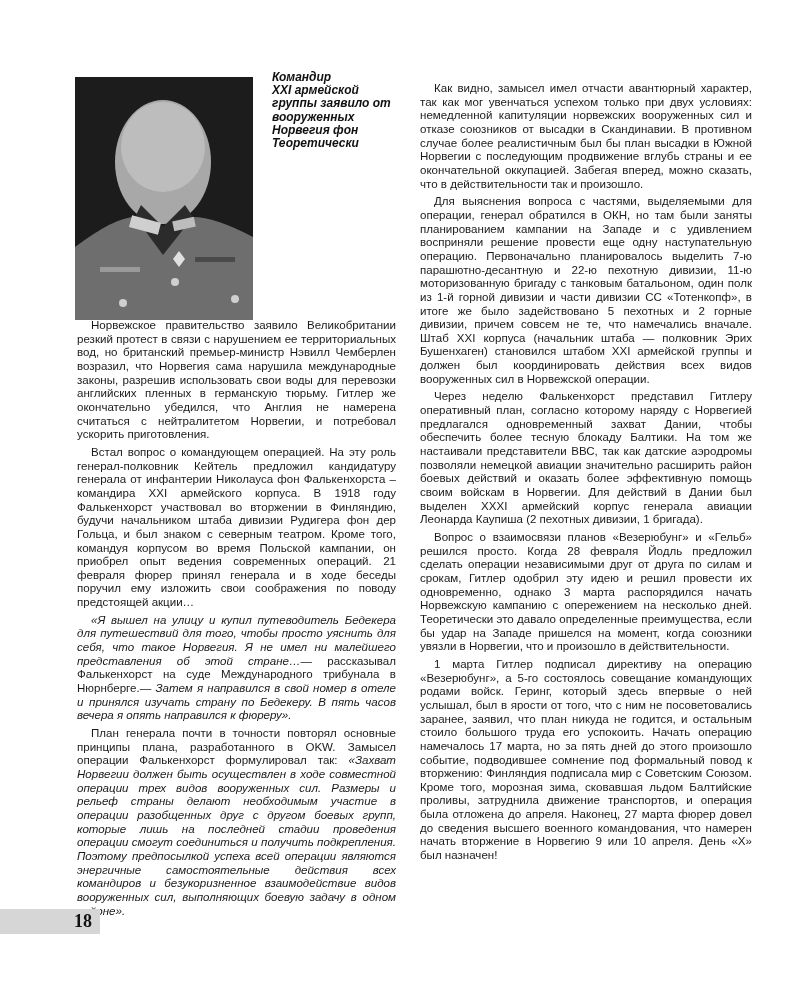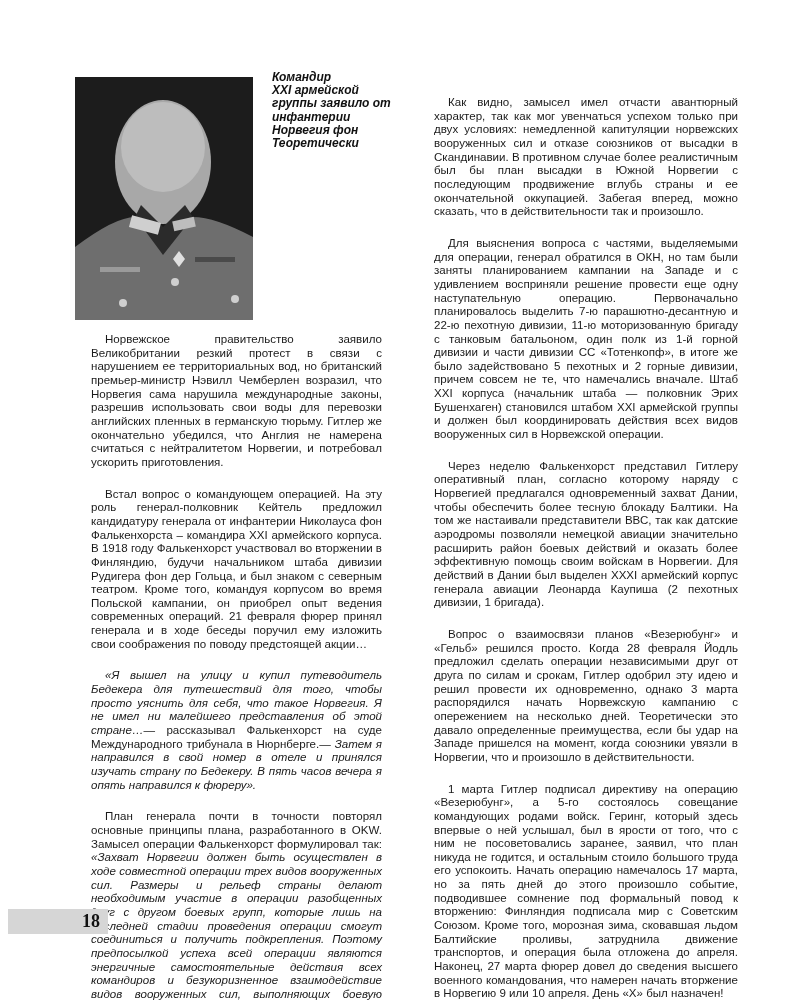--- a/index.html
+++ b/index.html
@@ -7,25 +7,25 @@
          font-family:"Liberation Sans", sans-serif; color:#1a1a1a; }
   .photo { position:absolute; left:75px; top:77px; width:178px; height:243px;
            background:radial-gradient(ellipse 55% 45% at 48% 38%, #cfcfcf 0%, #9a9a9a 35%, #3a3a3a 70%, #151515 100%);
            overflow:hidden; }
   .photo svg { display:block; width:100%; height:100%; }
   .caption { position:absolute; left:272px; top:71px; width:130px;
              font-family:"Liberation Sans", sans-serif; font-weight:bold; font-style:italic;
              font-size:12px; line-height:13.2px; color:#111; }
   .col { position:absolute; font-size:11.55px; line-height:13.65px; text-align:justify;
          hyphens:manual; }
-  .col p { margin:18px; text-indent:14px; }
+  .col p { margin:4px; text-indent:14px; }
   .col-left { left:73px; top:315px; width:327px; }
   .col-right { left:416px; top:78px; width:340px; }
   .it { font-style:italic; }
-  .pagebar { position:absolute; left:8px; top:909px; width:100px; height:25px; background:#d6d6d6; }
+  .pagebar { position:absolute; left:0; top:909px; width:100px; height:25px; background:#d6d6d6; }
   .pagenum { position:absolute; right:8px; top:2px; font-family:"Liberation Serif", serif;
              font-weight:bold; font-size:18px; color:#111; }
 </style>
 </head>
 <body>
 
 <div class="photo" title="Portrait photograph of General Nikolaus von Falkenhorst in uniform">
   <svg viewBox="0 0 178 243" preserveAspectRatio="none">
     <rect width="178" height="243" fill="#1c1c1c"></rect>
     <ellipse cx="88" cy="85" rx="48" ry="62" fill="#a8a8a8"></ellipse>
@@ -40,21 +40,21 @@
     <circle cx="100" cy="205" r="4" fill="#cfcfcf"></circle>
     <circle cx="48" cy="226" r="4" fill="#cfcfcf"></circle>
     <circle cx="160" cy="222" r="4" fill="#cfcfcf"></circle>
   </svg>
 </div>
 
 <div class="caption">
   <div>Командир</div>
   <div>XXI армейской</div>
   <div>группы заявило от</div>
-  <div>инфантерии</div>
+  <div>вооруженных</div>
   <div>Норвегия фон</div>
   <div>Теоретически</div>
 </div>
 
 <div class="col col-left">
   <p>Норвежское правительство заявило Великобритании резкий протест в связи с нарушением ее территориальных вод, но британский премьер-министр Нэвилл Чемберлен возразил, что Норвегия сама нарушила международные законы, разрешив использовать свои воды для перевозки английских пленных в германскую тюрьму. Гитлер же окончательно убедился, что Англия не намерена считаться с нейтралитетом Норвегии, и потребовал ускорить приготовления.</p>
   <p>Встал вопрос о командующем операцией. На эту роль генерал-полковник Кейтель предложил кандидатуру генерала от инфантерии Николауса фон Фалькенхорста – командира XXI армейского корпуса. В 1918 году Фалькенхорст участвовал во вторжении в Финляндию, будучи начальником штаба дивизии Рудигера фон дер Гольца, и был знаком с северным театром. Кроме того, командуя корпусом во время Польской кампании, он приобрел опыт ведения современных операций. 21 февраля фюрер принял генерала и в ходе беседы поручил ему изложить свои соображения по поводу предстоящей акции…</p>
   <p><span class="it">«Я вышел на улицу и купил путеводитель Бедекера для путешествий для того, чтобы просто уяснить для себя, что такое Норвегия. Я не имел ни малейшего представления об этой стране…</span><span>— рассказывал Фалькенхорст на суде Международного трибунала в Нюрнберге.— </span><span class="it">Затем я направился в свой номер в отеле и принялся изучать страну по Бедекеру. В пять часов вечера я опять направился к фюреру».</span></p>
   <p><span>План генерала почти в точности повторял основные принципы плана, разработанного в OKW. Замысел операции Фалькенхорст формулировал так: </span><span class="it">«Захват Норвегии должен быть осуществлен в ходе совместной операции трех видов вооруженных сил. Размеры и рельеф страны делают необходимым участие в операции разобщенных друг с другом боевых групп, которые лишь на последней стадии проведения операции смогут соединиться и получить подкрепления. Поэтому предпосылкой успеха всей операции являются энергичные самостоятельные действия всех командиров и безукоризненное взаимодействие видов вооруженных сил, выполняющих боевую задачу в одном районе».</span></p>
 </div>

